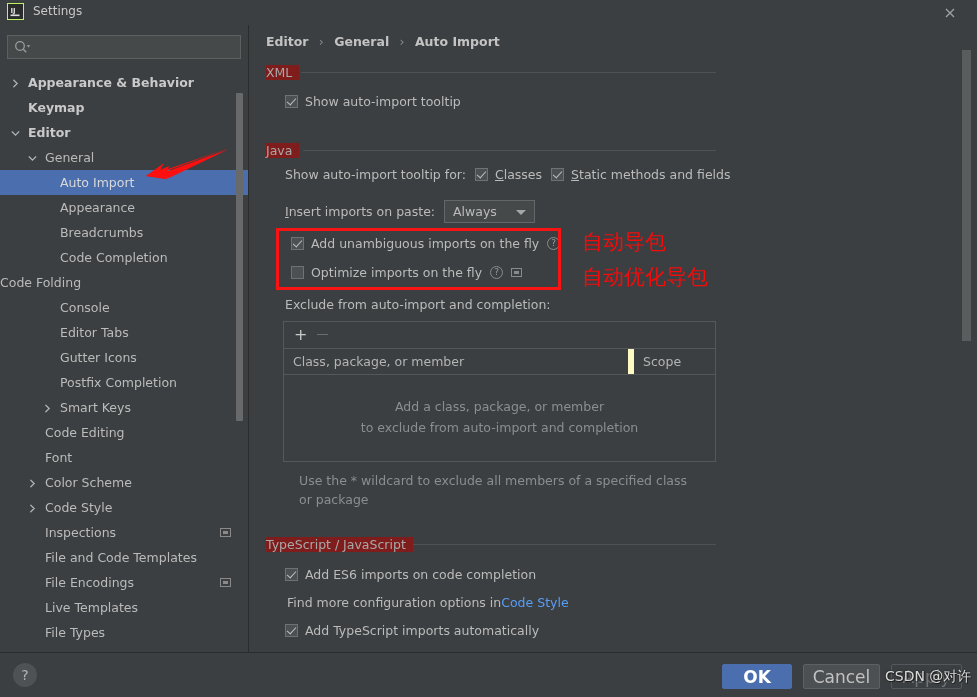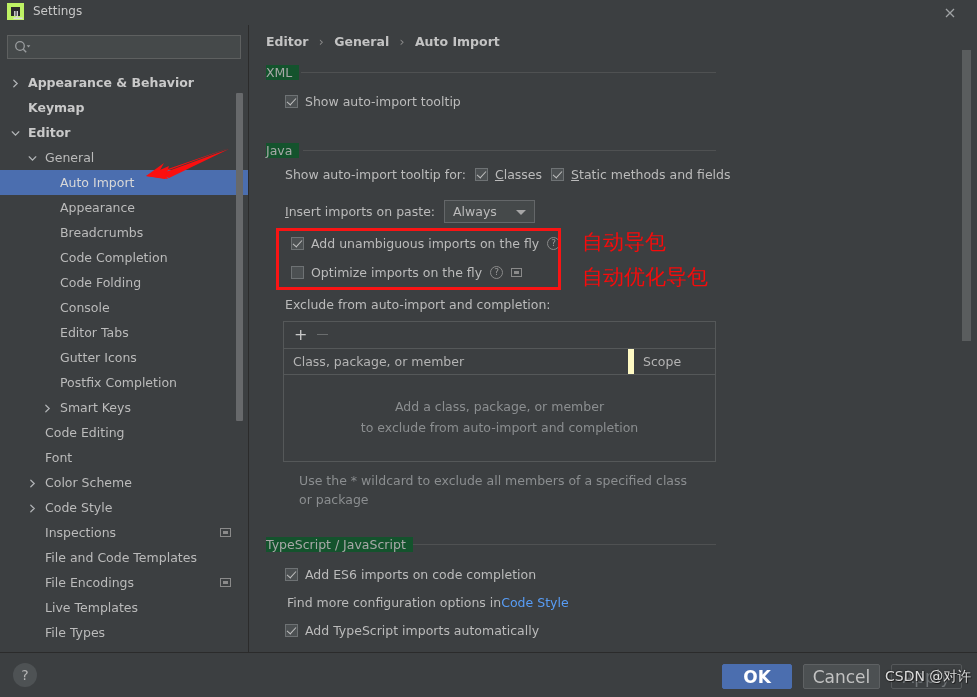--- a/index.html
+++ b/index.html
@@ -19,21 +19,21 @@
   
   .titlebar {
     position: absolute; left: 0; top: 0;
     width: 977px; height: 25px;
     background: #3c3f41;
   }
   .tb-icon {
     position: absolute; left: 7px; top: 3px;
     width: 17px; height: 17px;
     background: #2b2b2b;
-    border: 4px solid #bef264;
+    border: 1px solid #bef264;
     box-sizing: border-box;
   }
   .tb-icon svg { display:block; }
   .tb-title {
     position: absolute; left: 33px; top: 4px;
     font-size: 12px; color: #c8c8c8;
   }
   .tb-close {
     position: absolute; left: 940px; top: 4px;
     width: 20px; height: 18px;
@@ -123,21 +123,21 @@
     position: absolute; left: 17px; top: 9px;
     font-size: 12.5px; font-weight: bold;
     color: #c3c3c3;
   }
   .bc-sep { color: #8a8a8a; font-weight: normal; padding: 0 6px; }
 
   .sec-title {
     position: absolute;
     font-size: 12.5px;
     color: #a8a8a8;
-    background: #14532d;
+    background: #7f1d1d;
     padding-right: 7px;
     z-index: 2;
   }
   .sec-rule {
     position: absolute;
     height: 1px;
     background: #4f5152;
     z-index: 1;
   }
 
@@ -408,21 +408,21 @@
       <div class="tree-item">
         <span class="tree-label" style="margin-left: 60px;">Appearance</span>
       </div>
       <div class="tree-item">
         <span class="tree-label" style="margin-left: 60px;">Breadcrumbs</span>
       </div>
       <div class="tree-item">
         <span class="tree-label" style="margin-left: 60px;">Code Completion</span>
       </div>
       <div class="tree-item">
-        <span class="tree-label" style="margin-left: 60px;">Code Folding</span>
+        <span class="tree-label" style="">Code Folding</span>
       </div>
       <div class="tree-item">
         <span class="tree-label" style="margin-left: 60px;">Console</span>
       </div>
       <div class="tree-item">
         <span class="tree-label" style="margin-left: 60px;">Editor Tabs</span>
       </div>
       <div class="tree-item">
         <span class="tree-label" style="margin-left: 60px;">Gutter Icons</span>
       </div>

